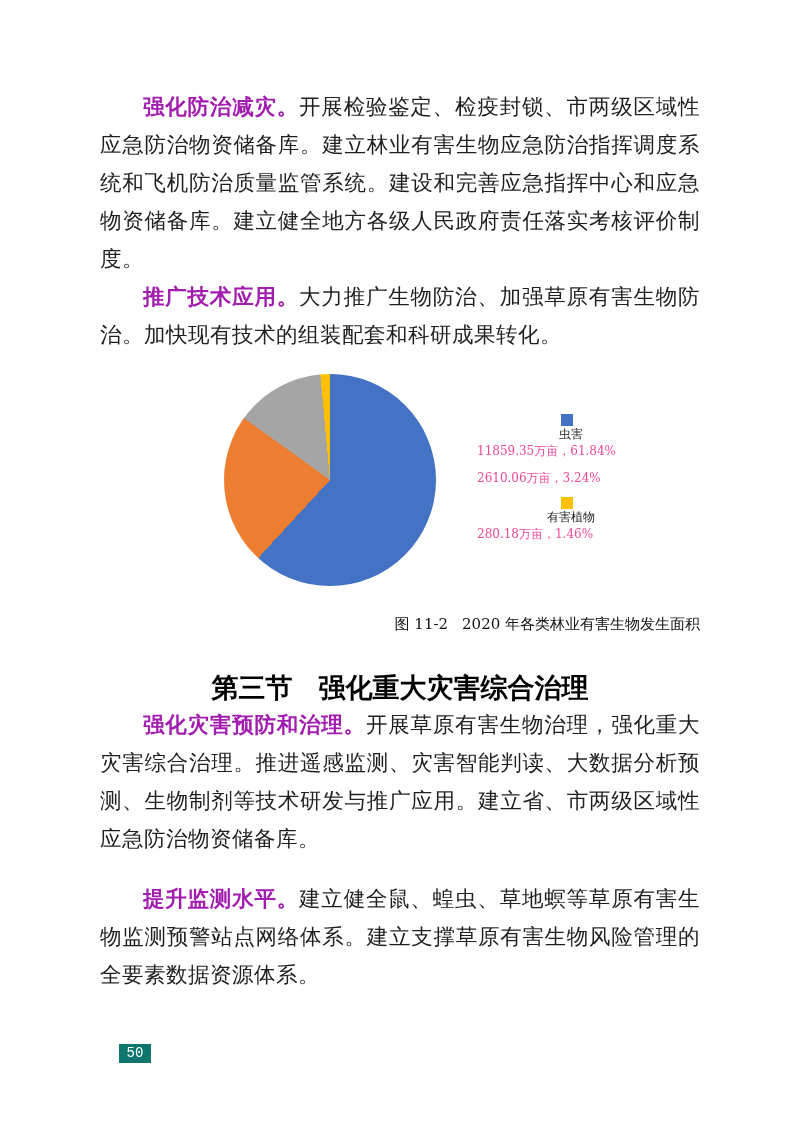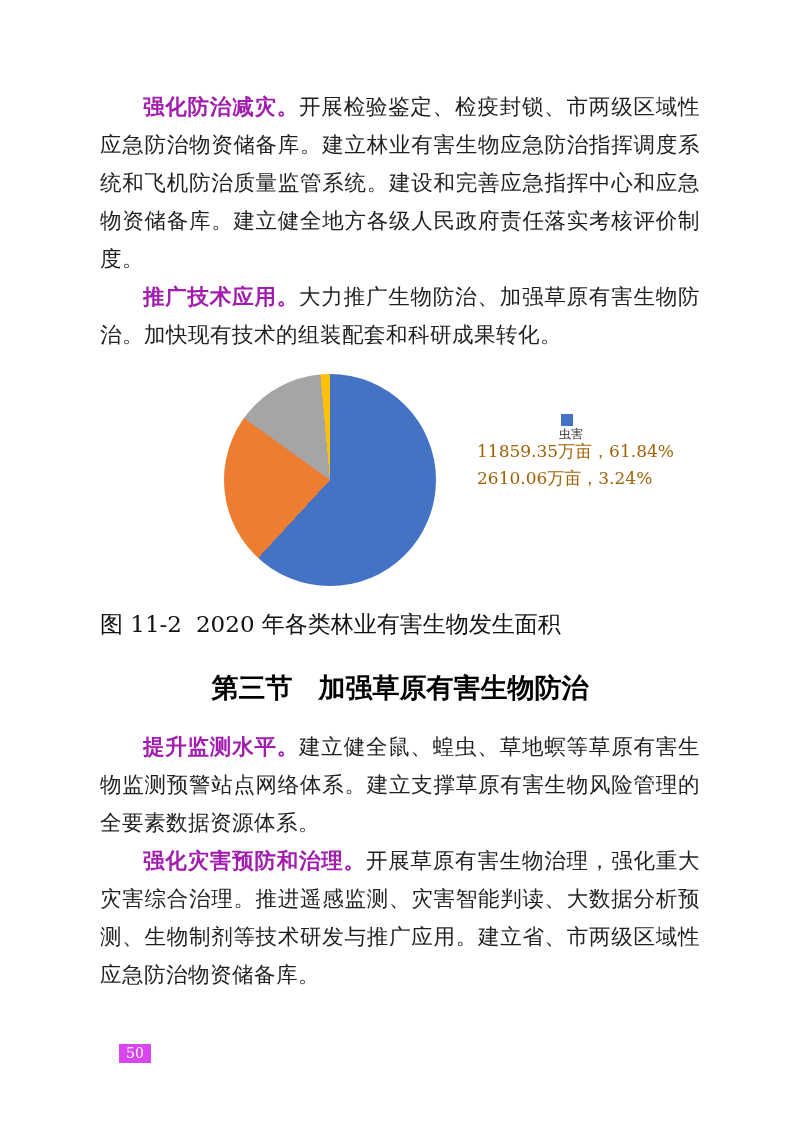--- a/index.html
+++ b/index.html
@@ -69,29 +69,29 @@
     flex-direction: column;
   }
   .swatch {
     display: inline-block;
     width: 12px;
     height: 12px;
     margin-right: 9px;
     flex: 0 0 12px;
   }
   .legend-value {
-    font-size: 17px;
+    font-size: 12px;
     line-height: 17px;
     padding-left: 21px;
-    color: #a16207;
+    color: #ec4899;
   }
   .caption {
     margin-top: 16px;
-    text-align: left;
-    font-size: 23px;
+    text-align: right;
+    font-size: 15px;
     line-height: 28px;
     color: #111111;
   }
   .caption .cap-label { margin-right: 14px; }
   h2.section-heading {
     margin: 32px 0 0 0;
     text-align: center;
     font-family: "DejaVu Sans", sans-serif;
     font-weight: bold;
     font-size: 27px;
@@ -135,32 +135,39 @@
           <div class="legend-value">11859.35万亩，61.84%</div>
         </div>
 
         <div class="legend-item">
         </div>
 
         <div class="legend-item">
           <div class="legend-value">2610.06万亩，3.24%</div>
         </div>
 
+        <div class="legend-item">
+          <div class="legend-name-row">
+            <span class="swatch" style="background: rgb(255, 192, 0);"></span>
+            <span>有害植物</span>
+          </div>
+          <div class="legend-value">280.18万亩，1.46%</div>
+        </div>
 
       </div>
     </div>
 
     <div class="caption">
       <span class="cap-label">图 11-2</span><span>2020 年各类林业有害生物发生面积</span>
     </div>
 
     <h2 class="section-heading">
-      <span>第三节</span><span class="gap"></span><span>加强草原有害生物防治</span>
+      <span>第三节</span><span class="gap"></span><span>强化重大灾害综合治理</span>
     </h2>
+
+    <p class="body-para"><b>强化灾害预防和治理。</b><span>开展草原有害生物治理，强化重大灾害综合治理。推进遥感监测、灾害智能判读、大数据分析预测、生物制剂等技术研发与推广应用。建立省、市两级区域性应急防治物资储备库。</span></p>
 
     <p class="body-para para-after-heading"><b>提升监测水平。</b><span>建立健全鼠、蝗虫、草地螟等草原有害生物监测预警站点网络体系。建立支撑草原有害生物风险管理的全要素数据资源体系。</span></p>
 
-    <p class="body-para"><b>强化灾害预防和治理。</b><span>开展草原有害生物治理，强化重大灾害综合治理。推进遥感监测、灾害智能判读、大数据分析预测、生物制剂等技术研发与推广应用。建立省、市两级区域性应急防治物资储备库。</span></p>
-
   </div>
 
-  <div class="page-number" style="background: #d946ef;">50</div>
+  <div class="page-number" style="background: #0f766e; font-family: Liberation Mono, monospace;">50</div>
 </div>
 
 </body></html>

